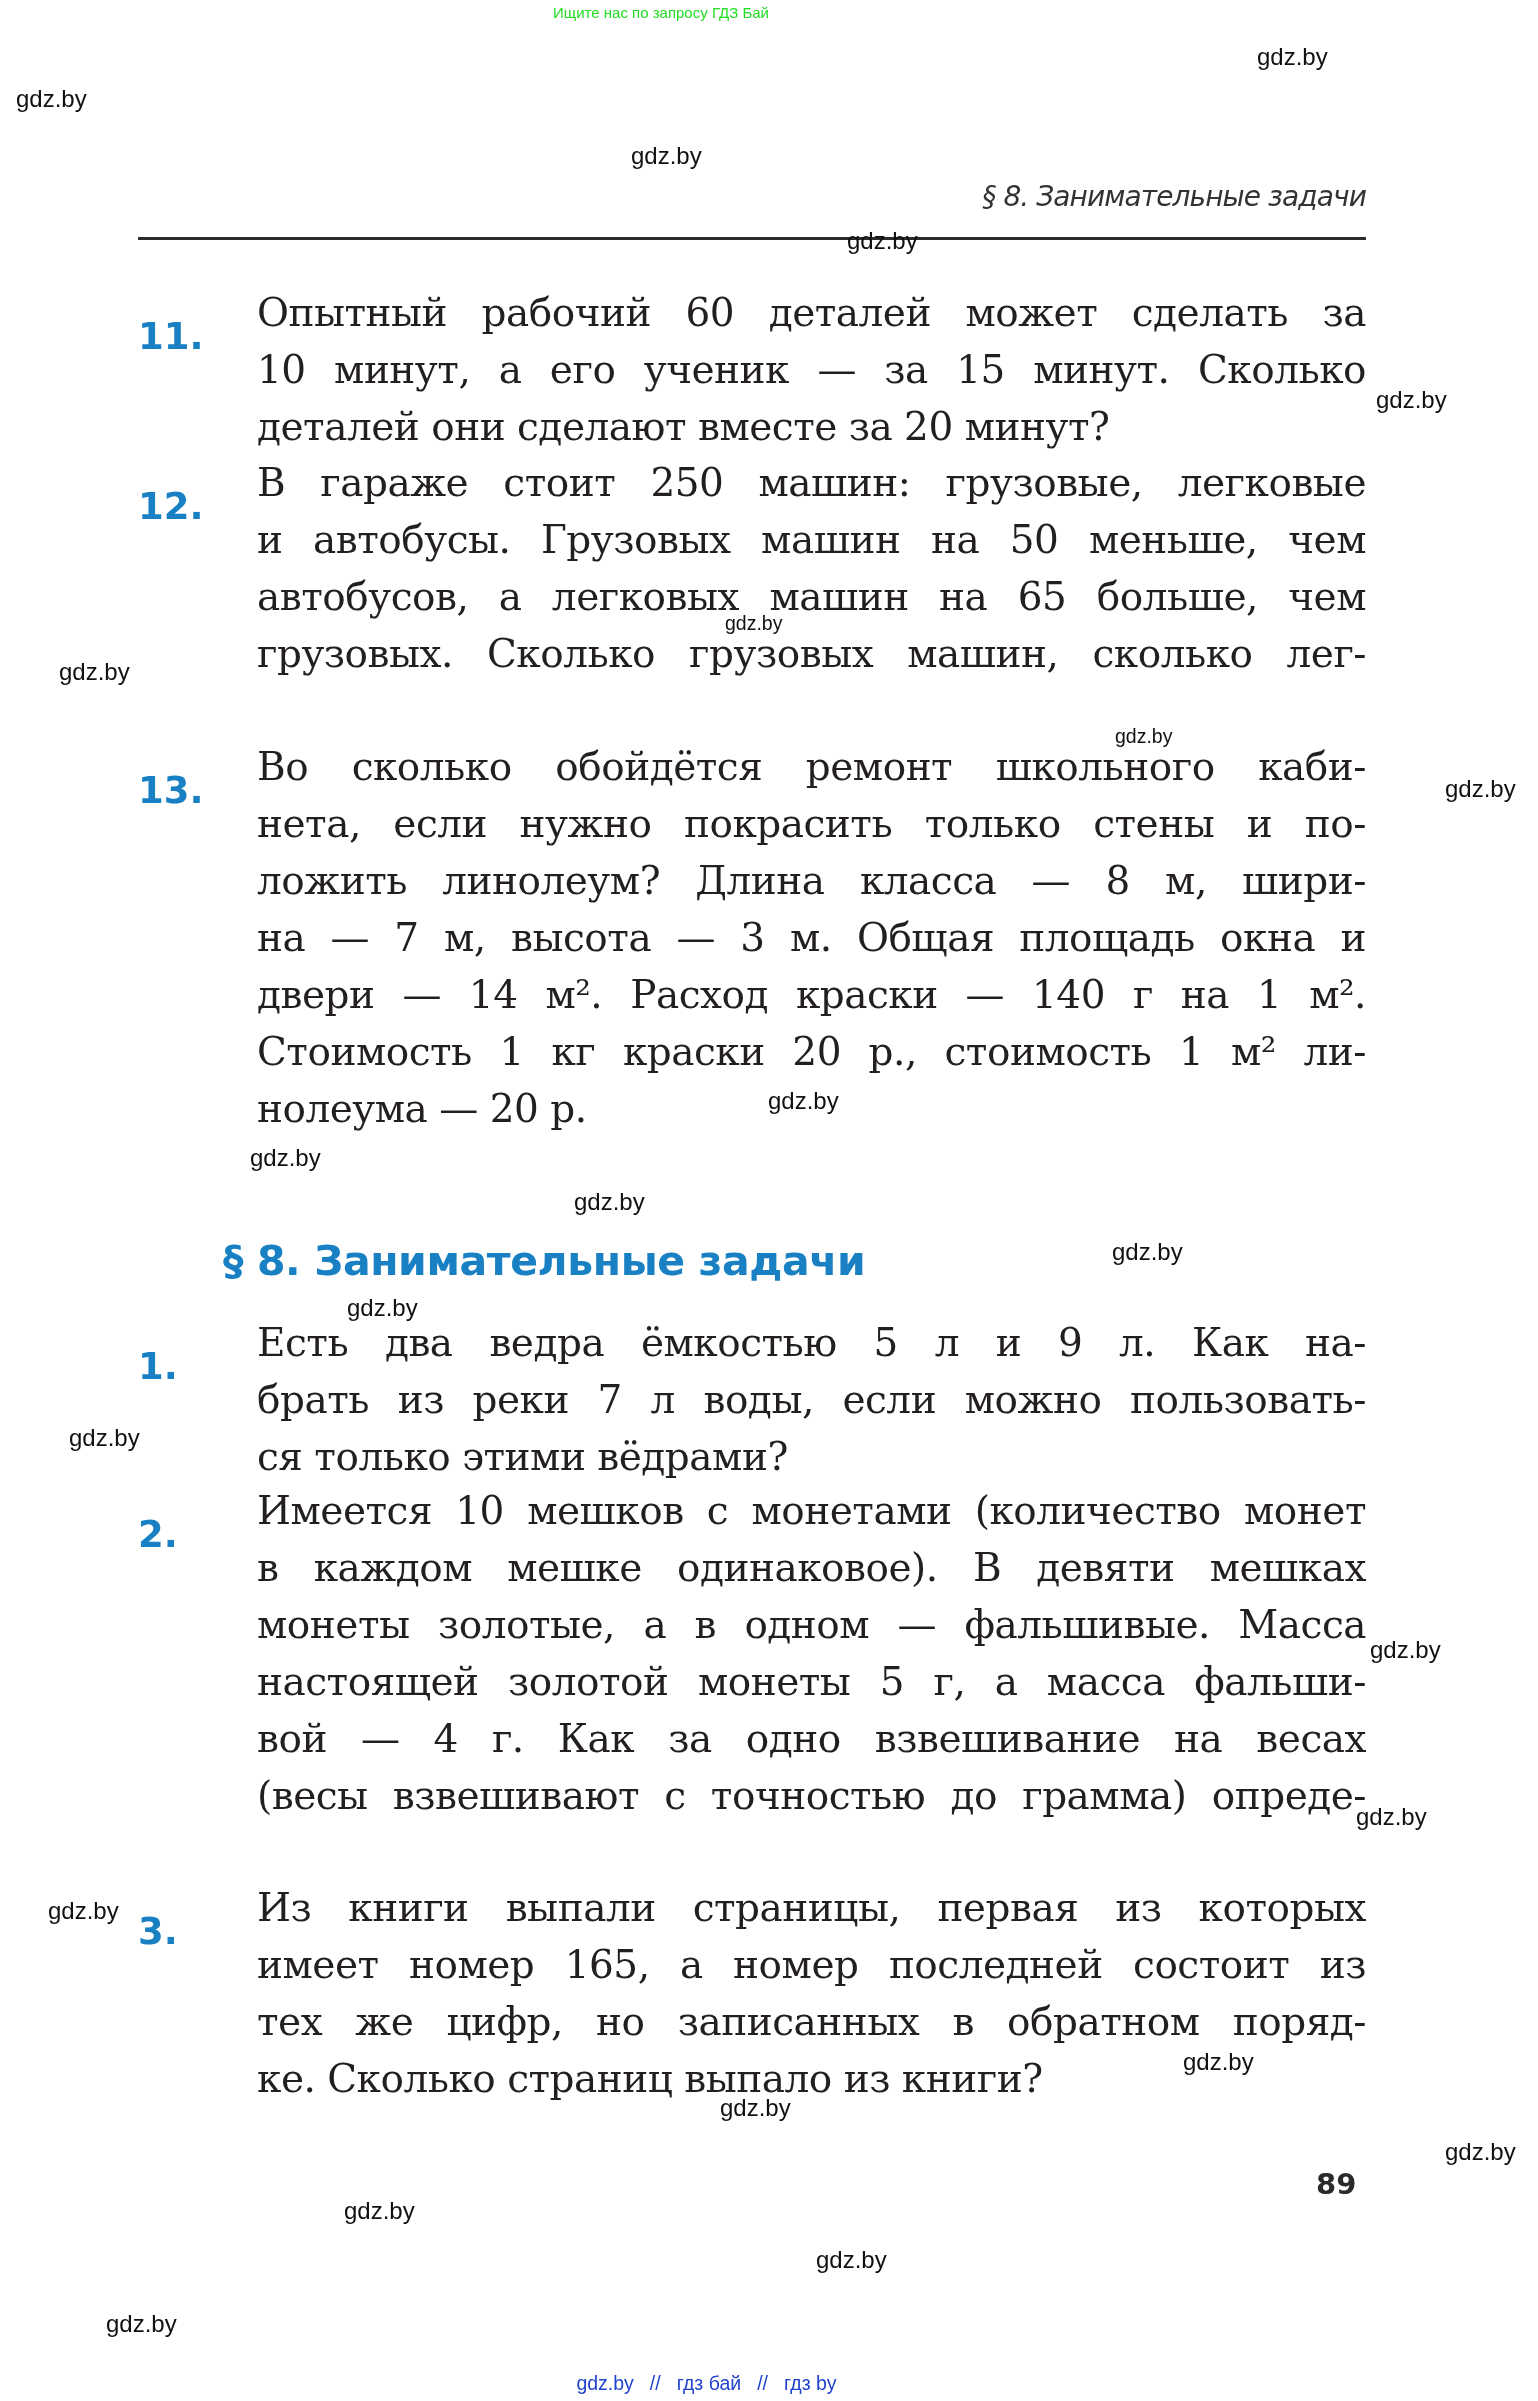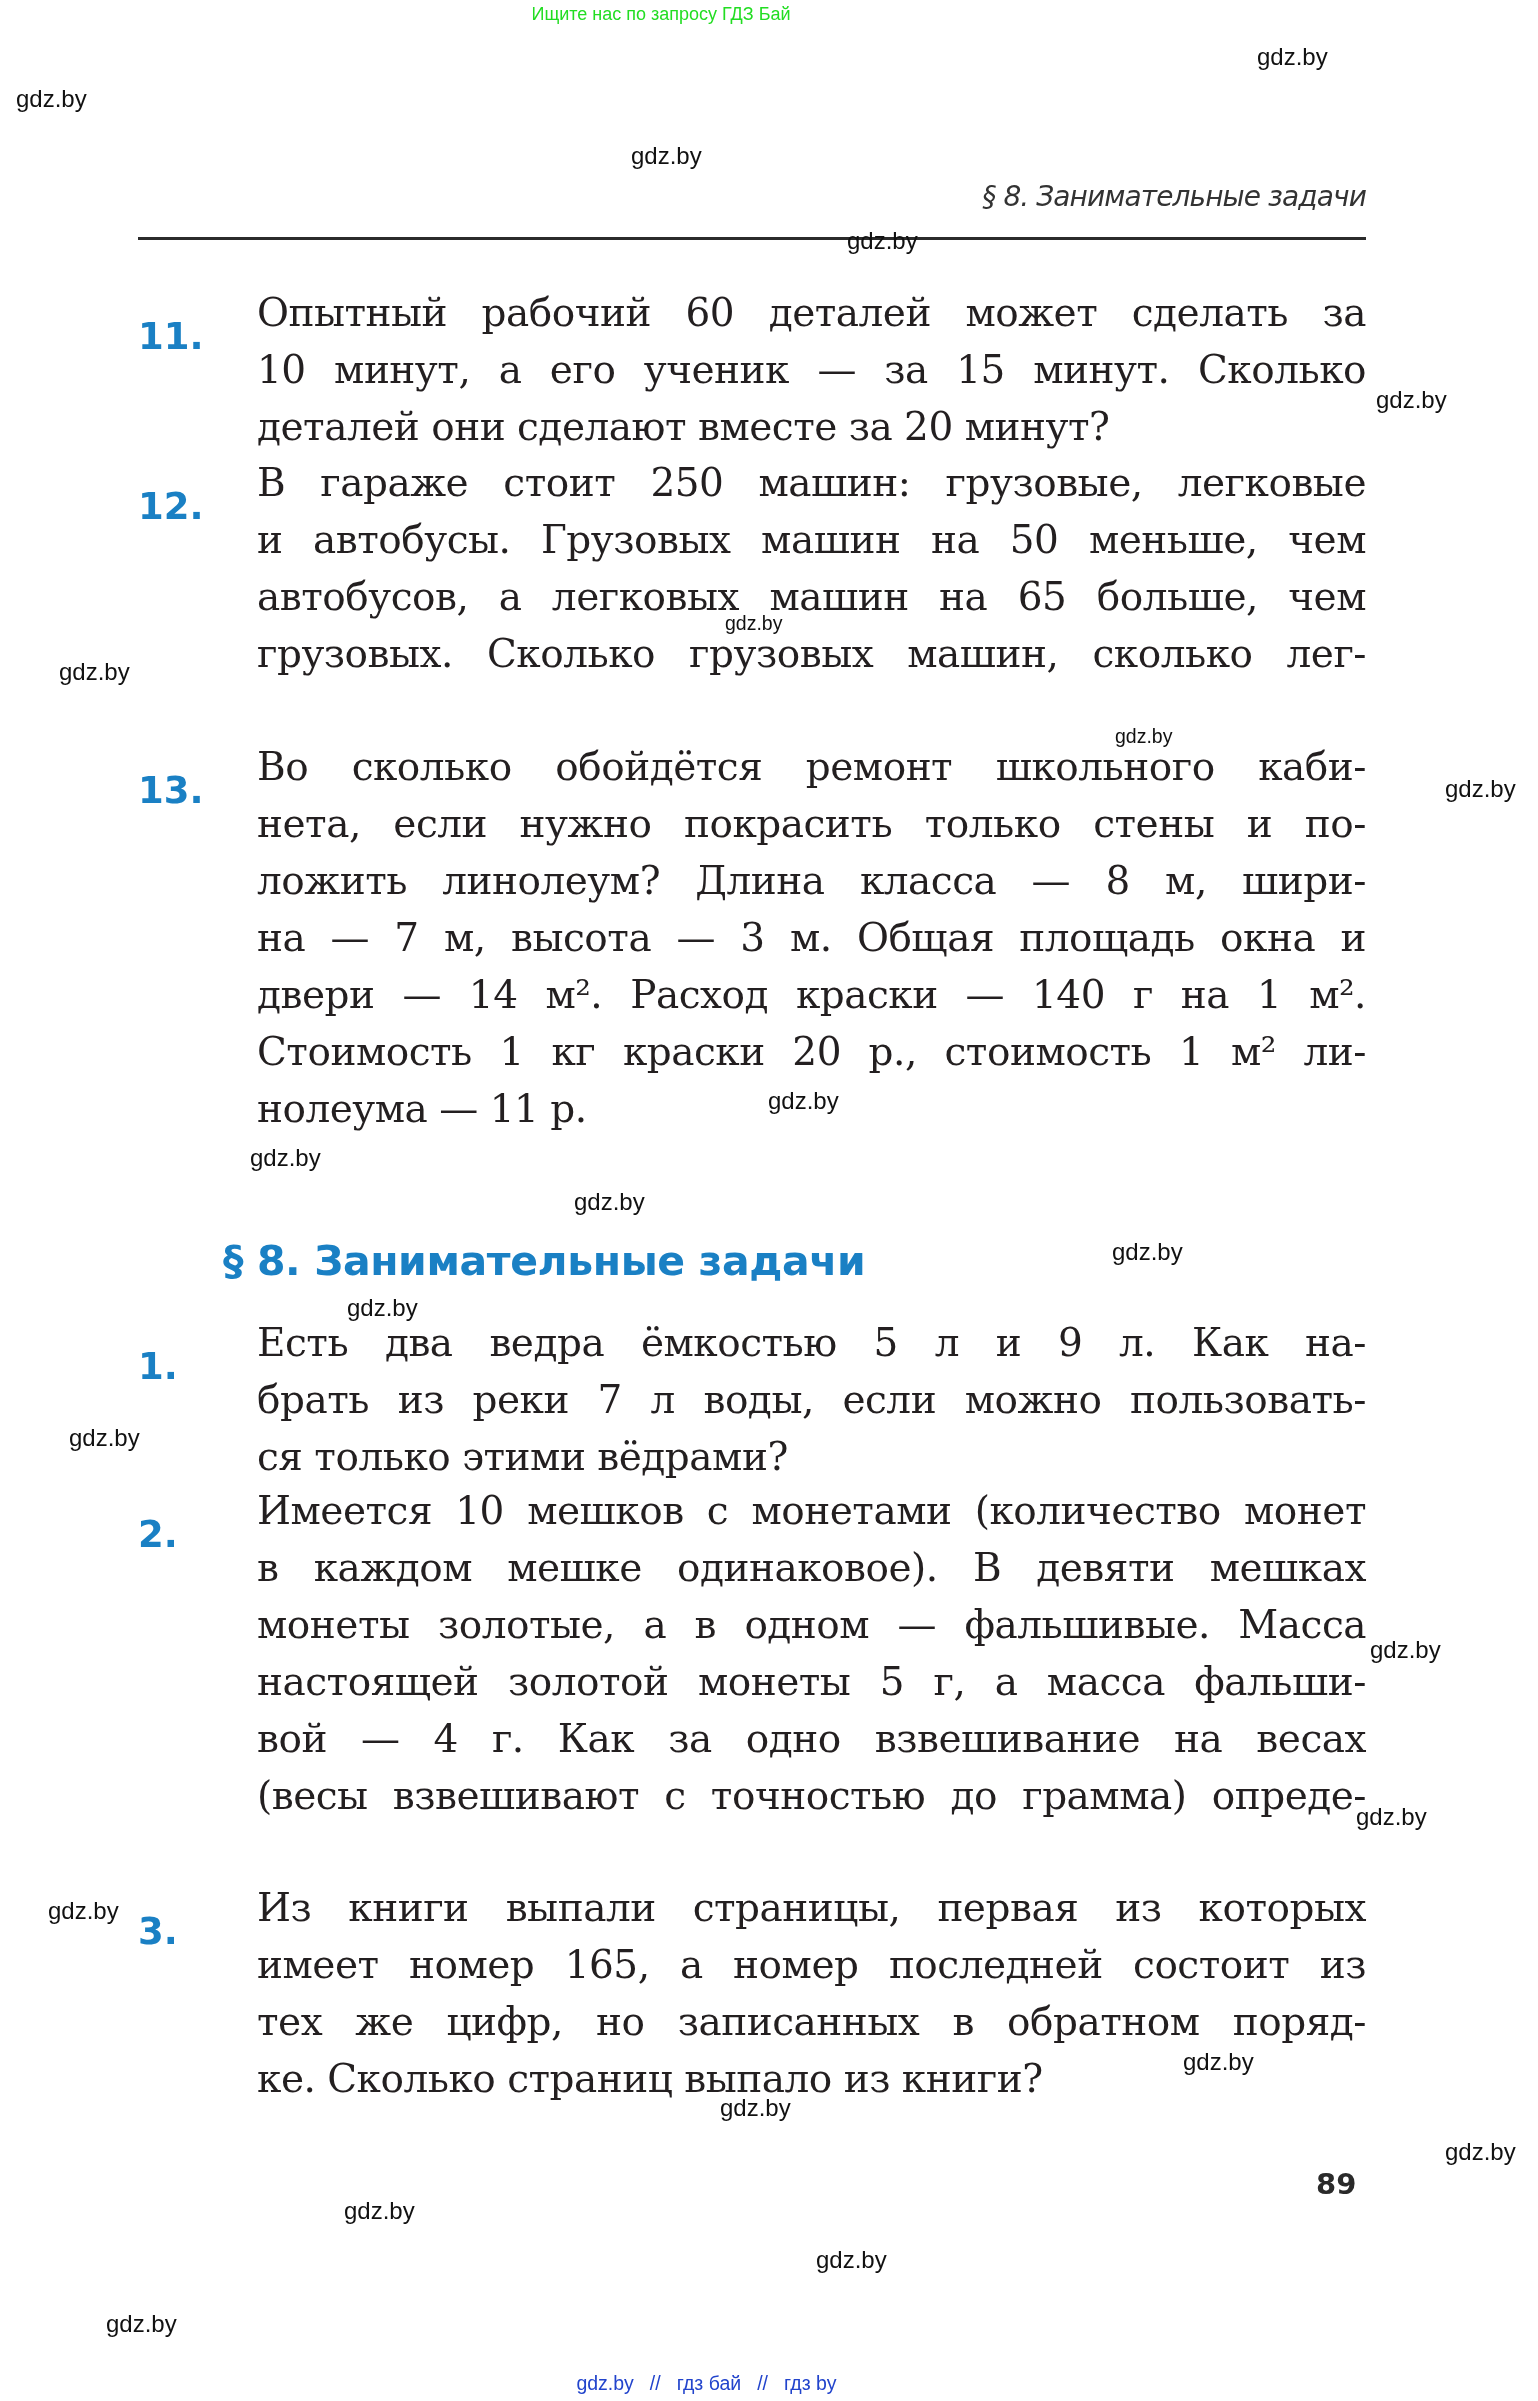--- a/index.html
+++ b/index.html
@@ -1,17 +1,17 @@
 <!DOCTYPE html>
 <html style="font-size:14px"><head>
 <meta charset="utf-8">
 <style>
   html, body { margin:0; padding:0; background:#ffffff; }
   body { width:1539px; height:2401px; position:relative; overflow:hidden; font-family:"DejaVu Serif", serif; color:#231f20; }
-  .top-banner { position:absolute; top:3.5px; left:0; width:1322px; text-align:center; font-family:"Liberation Sans", sans-serif; font-size:18px; color:#22dd22; }
+  .top-banner { position:absolute; top:3.5px; left:0; width:1322px; text-align:center; font-family:"Liberation Sans", sans-serif; font-size:15px; color:#22dd22; }
   .wm { position:absolute; font-family:"Liberation Sans", sans-serif; font-size:24px; color:#111; white-space:nowrap; }
   .wm.small { font-size:19.5px; }
   .running-head { position:absolute; top:180px; right:173px; font-family:"DejaVu Sans", sans-serif; font-style:italic; font-size:28px; color:#333; letter-spacing:-0.9px; }
   .rule { position:absolute; top:237px; left:138px; width:1228px; height:2.7px; background:#2b2b2b; }
   .problem { position:absolute; left:138px; width:1228px; }
   .num { position:absolute; left:0; top:0; font-family:"DejaVu Sans", sans-serif; font-weight:bold; font-size:37px; color:#1a80c4; line-height:57px;margin-top:24px; }
   .ptext { margin-left:119px; font-size:39px; line-height:57px; text-align:justify; letter-spacing:-0.5px; }
   .ptext .ln { display:block; text-align:justify; text-align-last:justify; white-space:nowrap; }
   .ptext .ln.last { text-align-last:left; }
   .section-title { position:absolute; top:1237px; left:223px; font-family:"DejaVu Sans", sans-serif; font-weight:bold; font-size:41px; color:#1a80c4; letter-spacing:-0.4px; }
@@ -48,21 +48,21 @@
 
 <div class="problem" style="top:738px;">
   <div class="num">13.</div>
   <div class="ptext">
     <span class="ln">Во сколько обойдётся ремонт школьного каби-</span>
     <span class="ln">нета, если нужно покрасить только стены и по-</span>
     <span class="ln">ложить линолеум? Длина класса — 8 м, шири-</span>
     <span class="ln">на — 7 м, высота — 3 м. Общая площадь окна и</span>
     <span class="ln">двери — 14 м². Расход краски — 140 г на 1 м².</span>
     <span class="ln">Стоимость 1 кг краски 20 р., стоимость 1 м² ли-</span>
-    <span class="ln last">нолеума — 11 р.</span>
+    <span class="ln last">нолеума — 20 р.</span>
   </div>
 </div>
 
 <div class="section-title">§ 8. Занимательные задачи</div>
 
 <div class="problem" style="top:1314px;">
   <div class="num">1.</div>
   <div class="ptext">
     <span class="ln">Есть два ведра ёмкостью 5 л и 9 л. Как на-</span>
     <span class="ln">брать из реки 7 л воды, если можно пользовать-</span>

